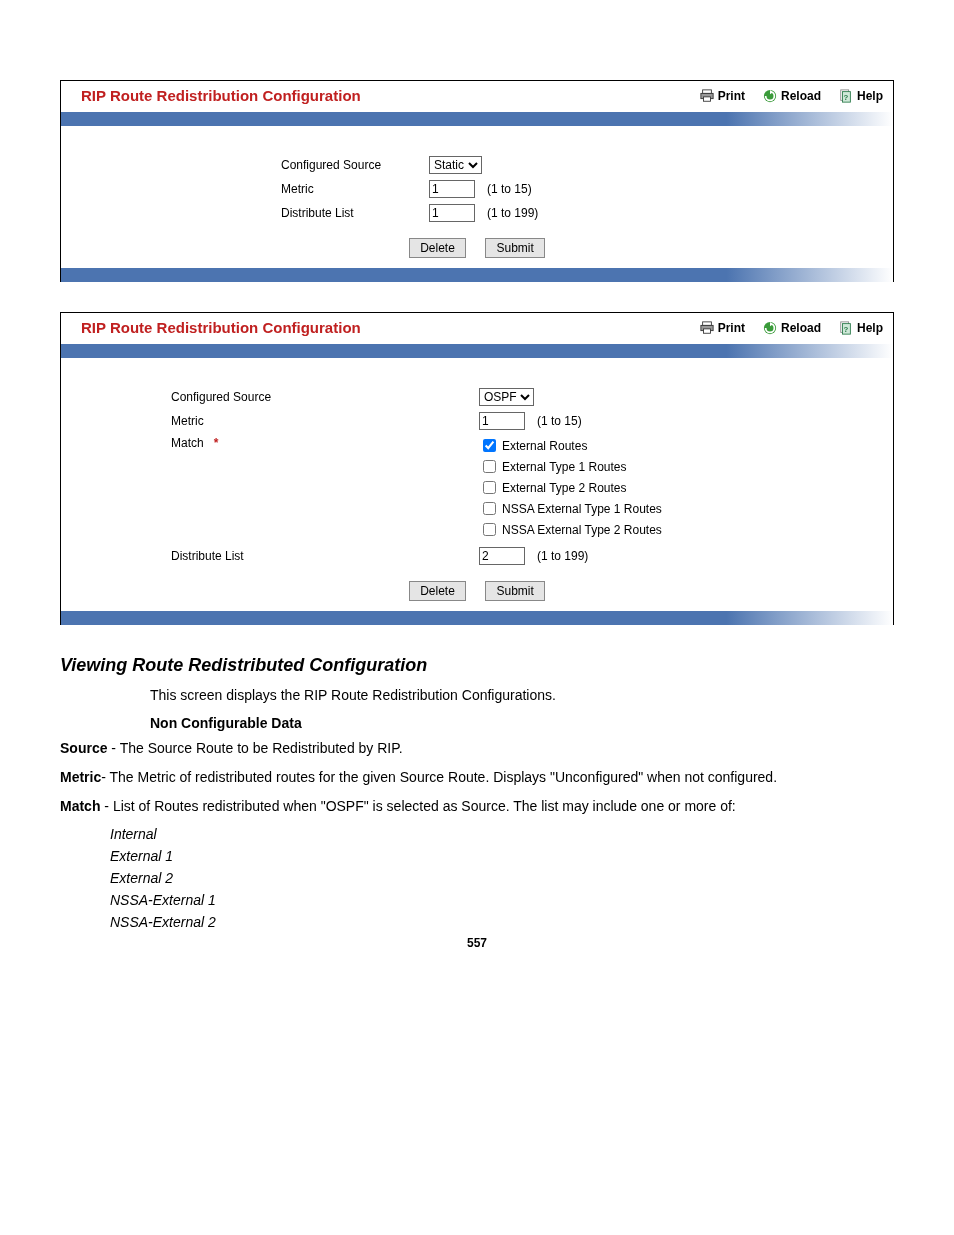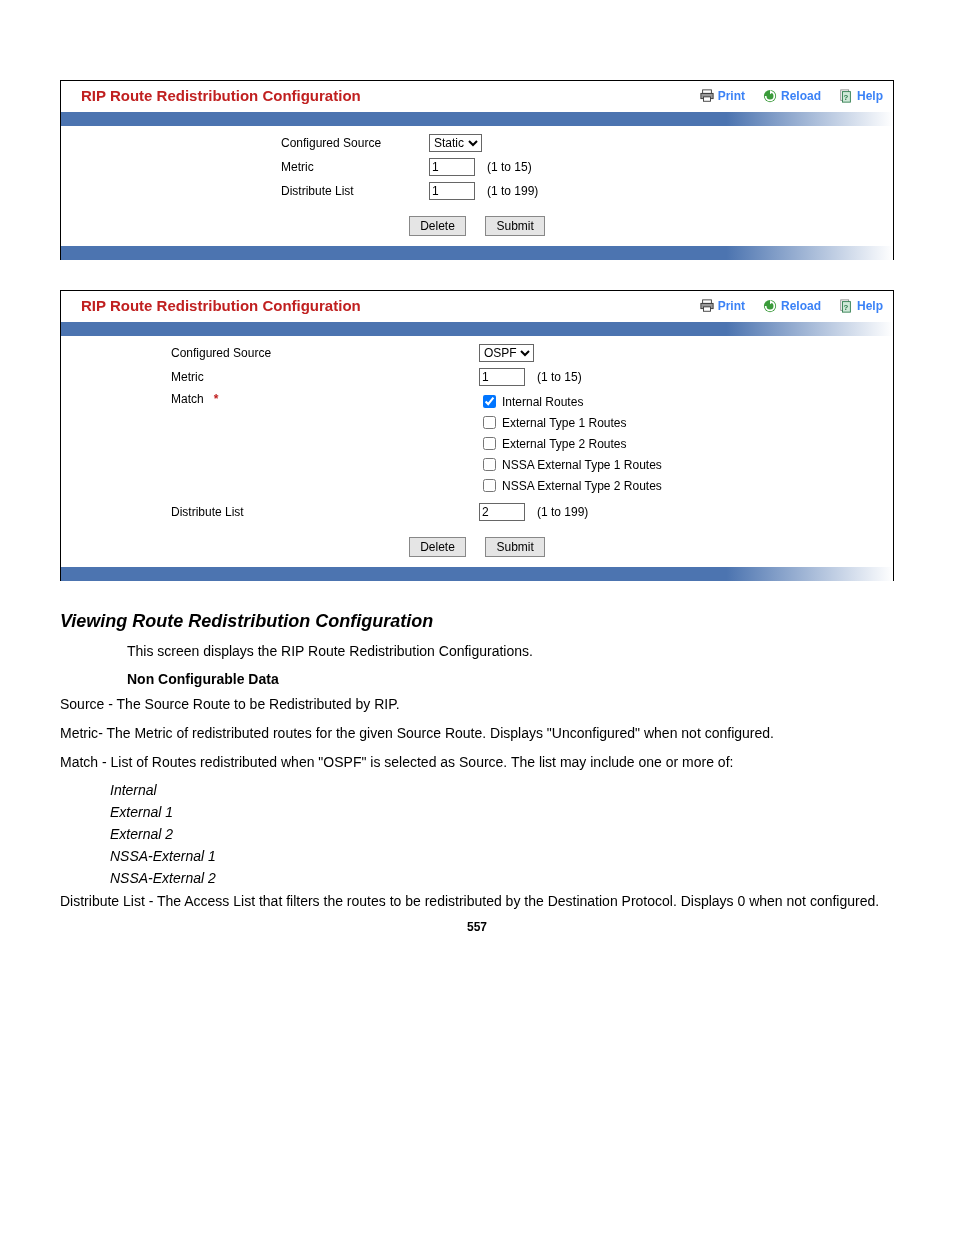--- a/index.html
+++ b/index.html
@@ -34,31 +34,31 @@
     font-weight: bold;
     font-size: 15px;
     flex: 1;
   }
   .hdr-btn {
     display: inline-flex;
     align-items: flex-end;
     margin-left: 18px;
     font-size: 12px;
     font-weight: bold;
-    color: #3b82f6;
+    color: #000000;
     cursor: pointer;
   }
   .hdr-btn svg { margin-right: 4px; }
   .panel-bar {
     height: 14px;
     background: linear-gradient(to right, #4c74b0 0%, #4c74b0 80%, #ffffff 100%);
   }
   .panel-body {
     background: #fff;
-    padding: 8px 10px 10px 10px;
+    padding: 30px 10px 10px 10px;
   }
   .form-row {
     display: flex;
     align-items: center;
     margin-bottom: 6px;
     font-size: 12px;
   }
   .stdlbl { width: 140px; text-align: left; padding-right: 8px; }
   .p1-wrap { margin-left: 210px; }
   .p2-wrap .stdlbl { width: 300px; }
@@ -102,33 +102,33 @@
   }
   .footnote .star { color: #c02020; font-weight: bold; margin-right: 4px;}
 
   .section-heading {
     font-weight: bold;
     font-style: italic;
     font-size: 18px;
     margin-top: 30px;
     margin-bottom: 10px;
   }
-  .indent1 { margin-left: 67px; }
+  .indent1 { margin-left: 90px; }
   .indent2 { margin-left: 50px; }
   .body-text {
     font-size: 14px;
     line-height: 1.35;
     margin-bottom: 10px;
   }
   .sub-heading {
     font-weight: bold;
     font-size: 14px;
     margin-bottom: 8px;
   }
-  .def-term { font-weight: normal; }
+  .def-term { font-weight: bold; }
   .italic-item {
     font-style: italic;
     font-size: 14px;
     margin-bottom: 6px;
   }
   .pagenum {
     text-align: center;
     font-weight: bold;
     font-size: 12px;
   }
@@ -236,21 +236,21 @@
           <input type="text" value="1" style="">
           <span class="hint">(1 to 15)</span>
         </div>
         <div class="form-row" style="align-items:flex-start;">
           <span class="stdlbl">
             <span>Match</span><span class="red-star">*</span>
           </span>
           <div>
             <div class="ck-row">
                 <input type="checkbox" checked="" style="">
-                <span>Internal Routes</span>
+                <span>External Routes</span>
               </div>
             <div class="ck-row">
                 <input type="checkbox" style="">
                 <span>External Type 1 Routes</span>
               </div>
             <div class="ck-row">
                 <input type="checkbox" style="">
                 <span>External Type 2 Routes</span>
               </div>
             <div class="ck-row">
@@ -270,21 +270,21 @@
         </div>
       </div>
       <div class="btn-row">
         <button>Delete</button>
         <button>Submit</button>
       </div>
     </div>
     <div class="panel-bar"></div>
   </div>
 
-  <div class="section-heading">Viewing Route Redistribution Configuration</div>
+  <div class="section-heading">Viewing Route Redistributed Configuration</div>
 
   <div class="body-text indent1">This screen displays the RIP Route Redistribution Configurations.</div>
 
   <div class="sub-heading indent1">Non Configurable Data</div>
 
   <div class="body-text">
     <span class="def-term">Source</span><span> - The Source Route to be Redistributed by RIP.</span>
   </div>
 
   <div class="body-text">
@@ -296,18 +296,15 @@
   </div>
 
   <div class="indent2">
     <div class="italic-item">Internal</div>
     <div class="italic-item">External 1</div>
     <div class="italic-item">External 2</div>
     <div class="italic-item">NSSA-External 1</div>
     <div class="italic-item">NSSA-External 2</div>
   </div>
 
-  <div class="body-text">
-    <span class="def-term">Distribute List</span><span> - The Access List that filters the routes to be redistributed by the Destination Protocol. Displays 0 when not configured.</span>
-  </div>
 
   <div class="pagenum">557</div>
 </div>
 
 </body></html>

